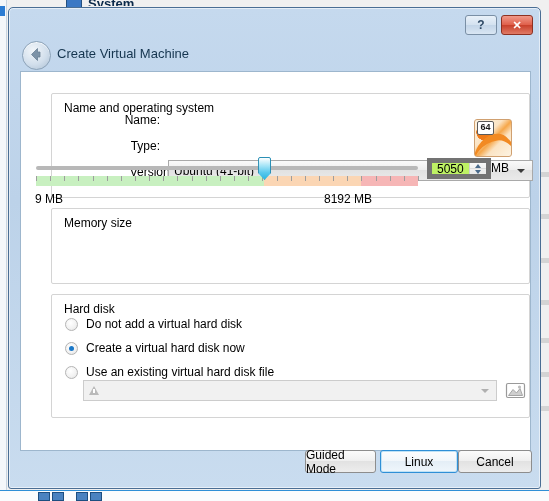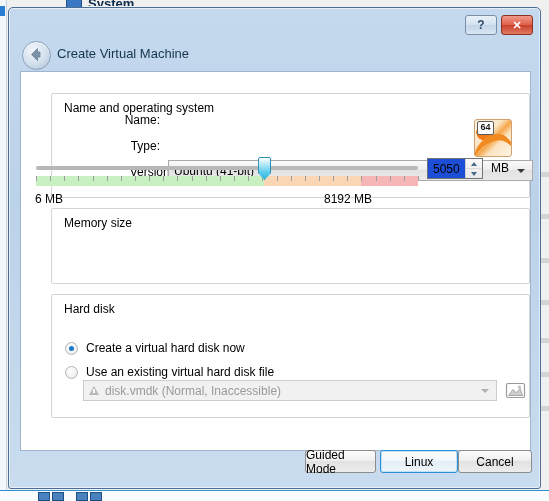--- a/index.html
+++ b/index.html
@@ -304,23 +304,23 @@
     font-size: 12px;
   }
   #mem-max {
     position: absolute;
     left: 303px; top: 120px;
     font-size: 12px;
   }
   #mem-spin {
     position: absolute;
     left: 406px; top: 86px;
-    width: 56px; height: 21px;
-    background: #1d4ed8;
-    border: 1px solid #737373;
+    width: 64px; height: 21px;
+    background: #bef264;
+    border: 5px solid #737373;
     box-sizing: border-box;
     display: flex;
     align-items: center;
   }
   #mem-spin-value {
     padding-left: 5px;
     font-size: 12px;
     flex: 1;
   }
   #mem-spin-arrows {
@@ -542,53 +542,56 @@
         <div class="tick" style="left: 74.0741%;"></div>
         <div class="tick" style="left: 77.7778%;"></div>
         <div class="tick" style="left: 81.4815%;"></div>
         <div class="tick" style="left: 85.1852%;"></div>
         <div class="tick" style="left: 88.8889%;"></div>
         <div class="tick" style="left: 92.5926%;"></div>
         <div class="tick" style="left: 96.2963%;"></div>
         <div class="tick" style="left: 100%;"></div>
       </div>
     <div id="mem-handle" style="left: 237.054px;"></div>
-    <div id="mem-min">6 MB</div>
+    <div id="mem-min">9 MB</div>
     <div id="mem-max">8192 MB</div>
 
     <div id="mem-spin">
       <div id="mem-spin-value">5050</div>
       <div id="mem-spin-arrows">
         <div class="spin-arrow up">
           <span class="arrow-up"></span>
         </div>
         <div class="spin-arrow dn">
           <span class="arrow-dn"></span>
         </div>
       </div>
     </div>
     <div id="mem-unit">MB</div>
 
     <div class="group" id="group-disk">
       <div class="group-title">Hard disk</div>
 
+      <div class="radio-row" style="top:22px;">
+        <span class="radio"></span>
+        <span class="radio-label">Do not add a virtual hard disk</span>
+      </div>
 
       <div class="radio-row" style="top:46px;">
         <span class="radio checked"></span>
         <span class="radio-label">Create a virtual hard disk now</span>
       </div>
 
       <div class="radio-row" style="top:70px;justify-content:center;">
         <span class="radio"></span>
         <span class="radio-label">Use an existing virtual hard disk file</span>
       </div>
 
       <div class="combobox disabled" id="disk-combo">
         <span id="disk-warn"></span>
-        <span>disk.vmdk (Normal, Inaccessible)</span>
         <span class="combo-arrow"></span>
       </div>
 
       <div id="disk-browse">
         <svg width="23" height="22" viewBox="0 0 23 22" aria-hidden="true">
           <rect x="2.5" y="4.5" width="18" height="14" rx="1.5" fill="#ffffff" stroke="#9a9a9a" stroke-width="1.2"></rect>
           <path d="M4.5 16.5 L9 10.5 L12.5 14 L16 9.5 L18.5 16.5 Z" fill="#cfcfcf" stroke="#a5a5a5" stroke-width="1"></path>
           <circle cx="15.5" cy="8" r="1.6" fill="#bdbdbd"></circle>
         </svg>
       </div>

